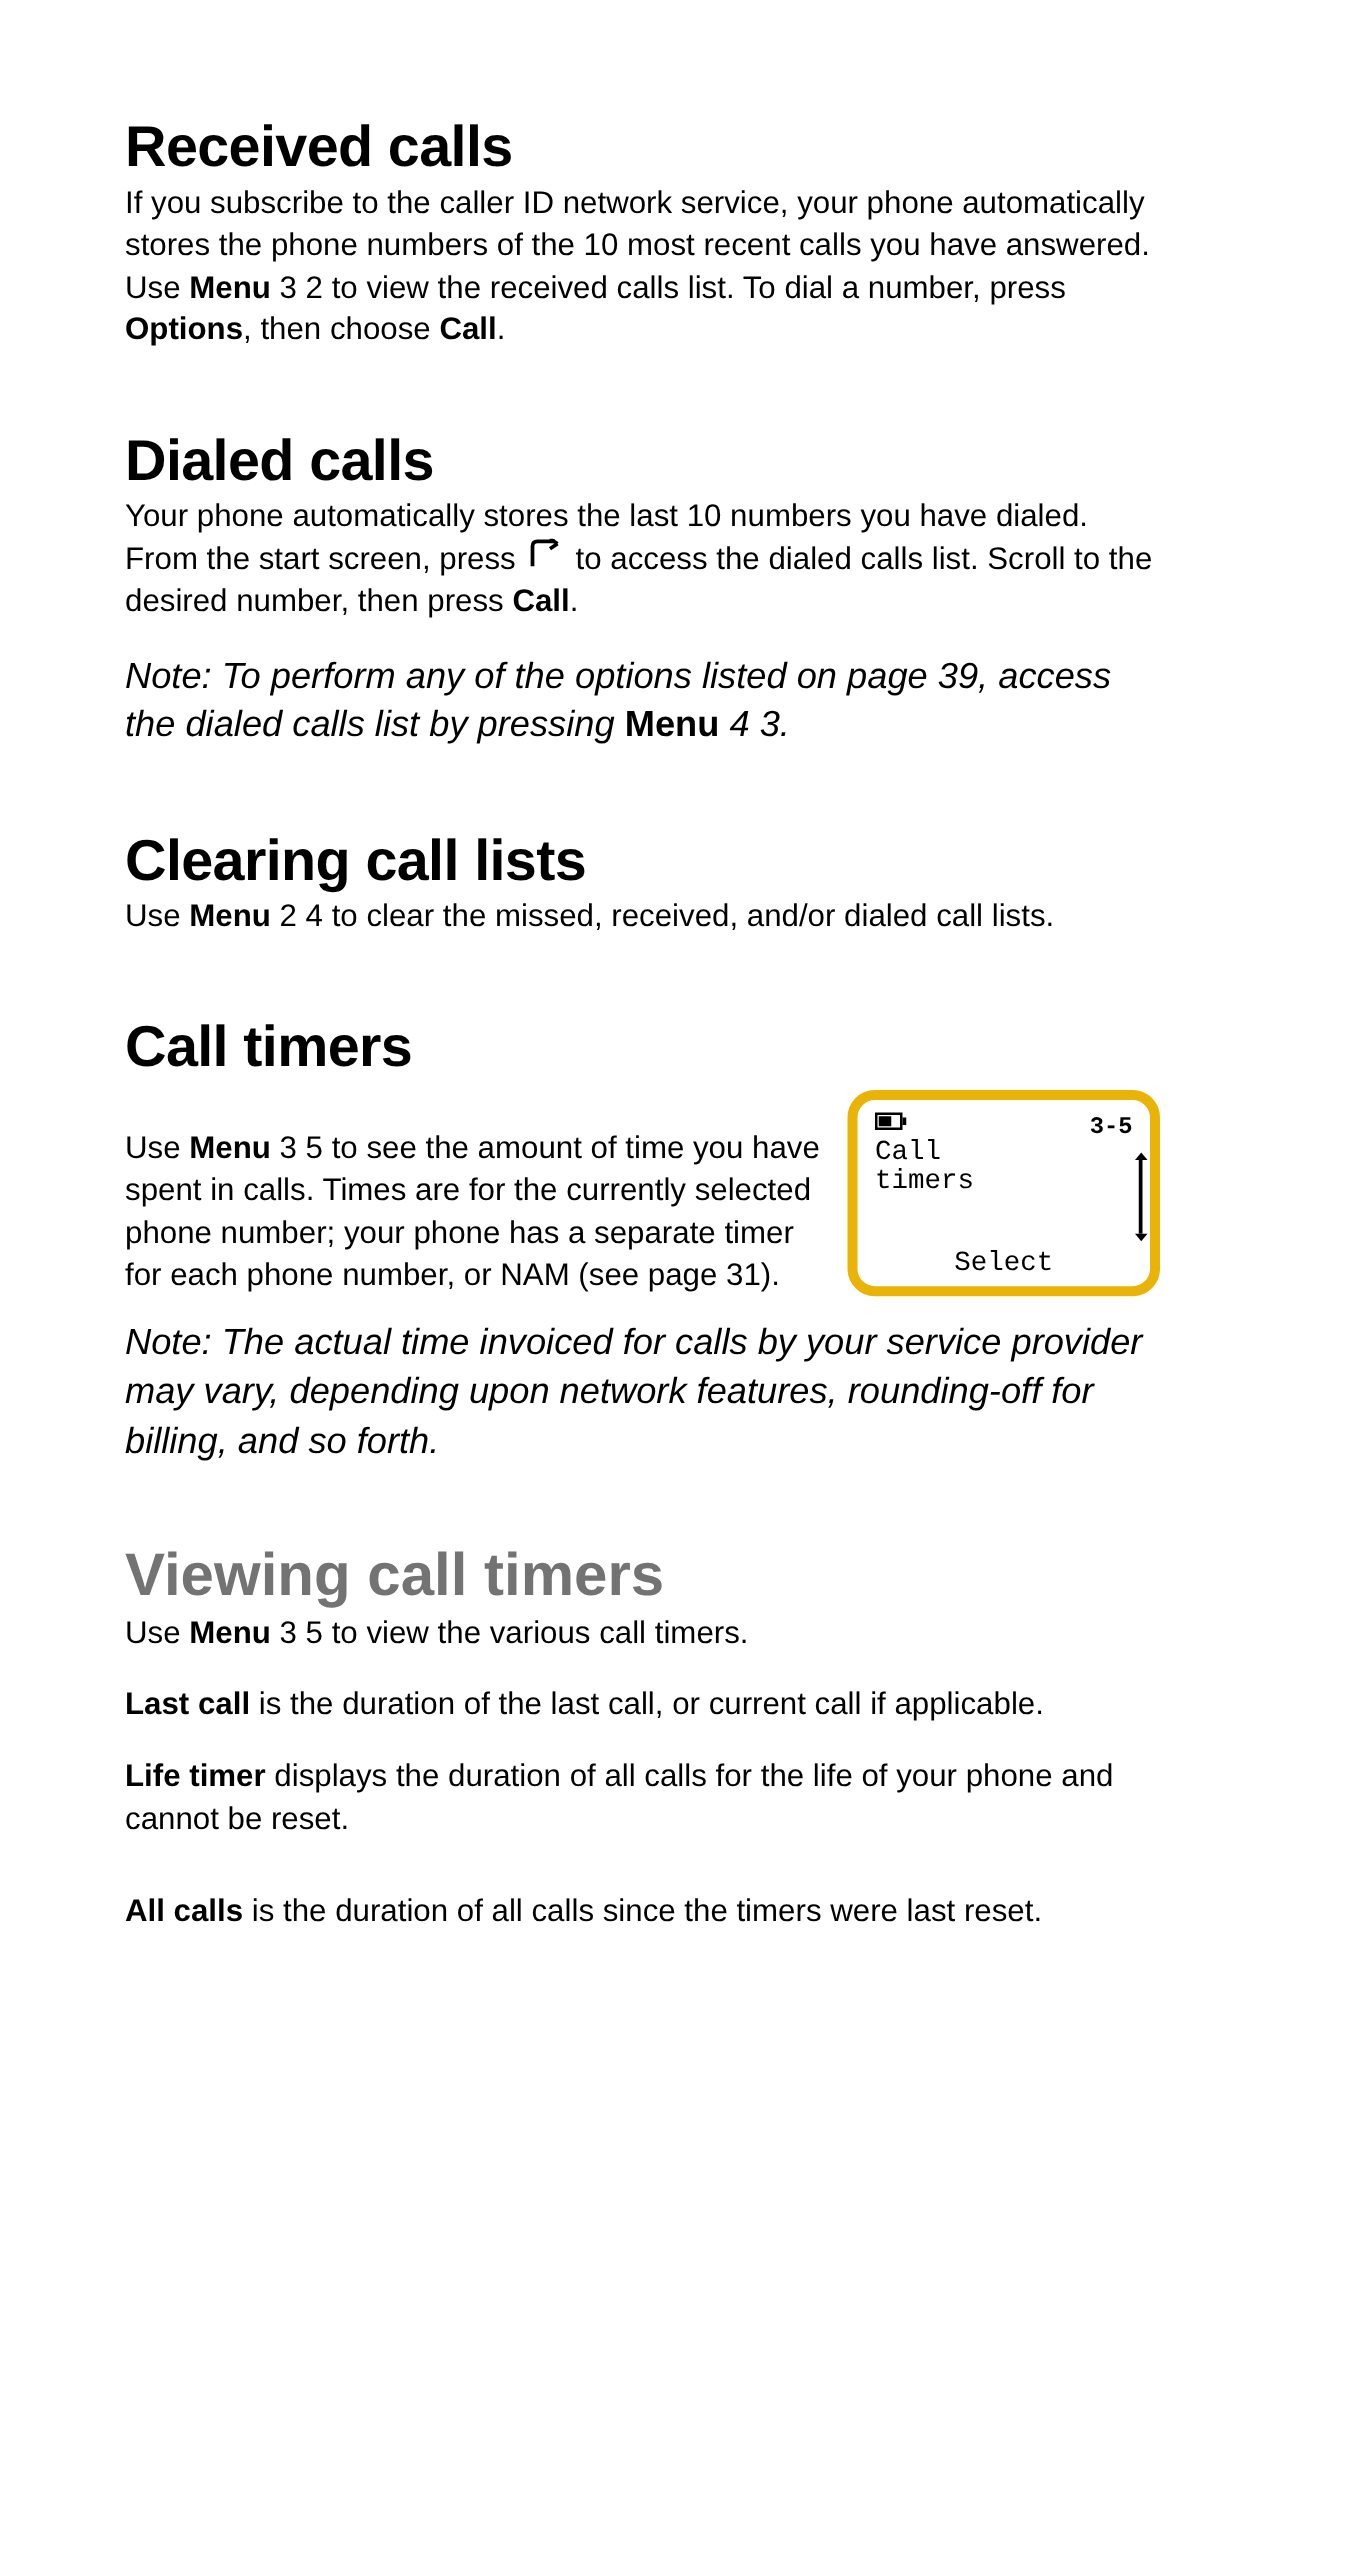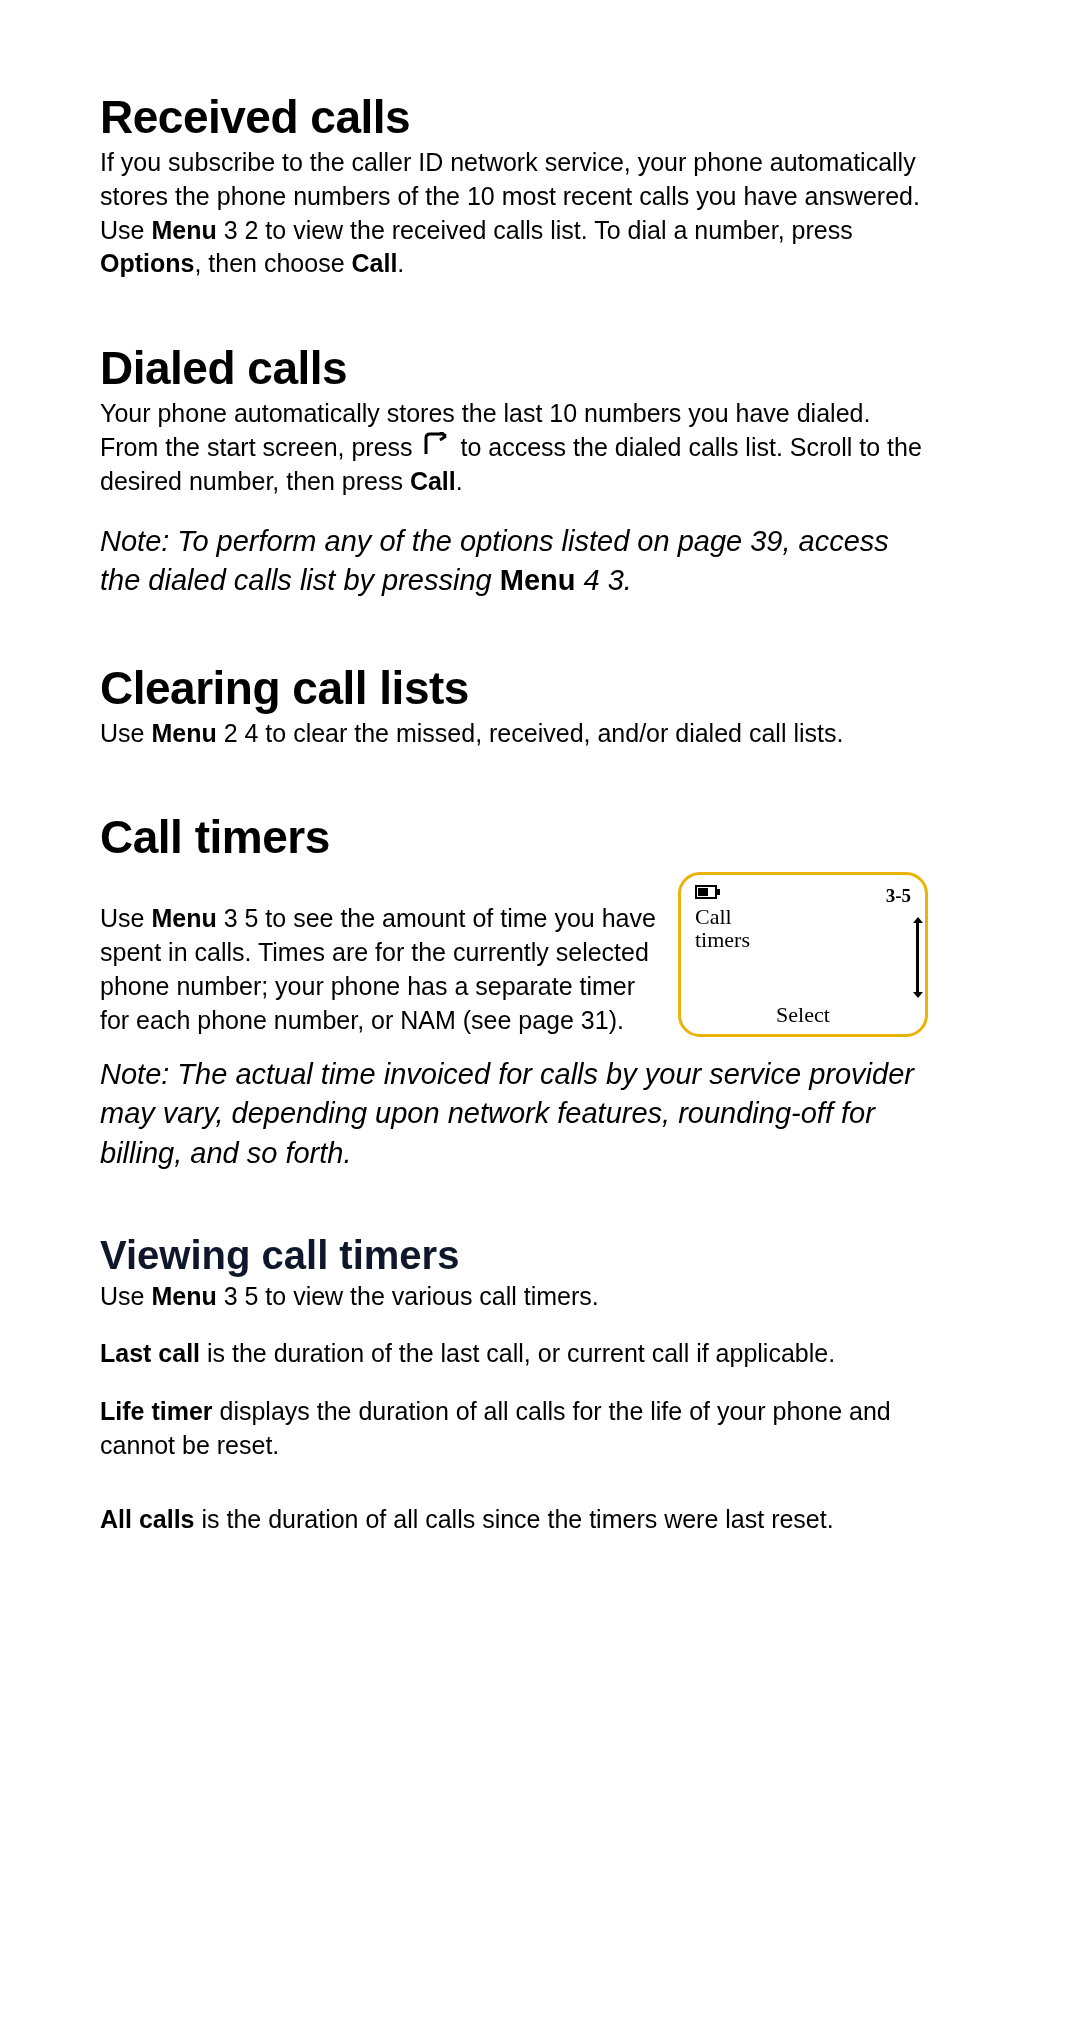--- a/index.html
+++ b/index.html
@@ -18,23 +18,23 @@
   }
   h2.section {
     font-family: "Trebuchet MS", Arial, sans-serif;
     font-size: 46px;
     font-weight: 700;
     margin: 0 0 2px 0;
     letter-spacing: -0.5px;
   }
   h3.subsection {
     font-family: "Trebuchet MS", Arial, sans-serif;
-    font-size: 40px;
+    font-size: 48px;
     font-weight: 700;
-    color: #0f172a;
+    color: #737373;
     margin: 60px 0 2px 0;
   }
   p.body {
     font-family: Verdana, Arial, sans-serif;
     font-size: 25px;
     line-height: 1.35;
     margin: 0 0 40px 0;
   }
   p.body.tight { margin-bottom: 24px; }
   .bold { font-weight: 700; }
@@ -49,25 +49,25 @@
   .row {
     display: flex;
     align-items: flex-end;
     gap: 18px;
     margin-bottom: 18px;
   }
   .row p.body { margin-bottom: 0; }
   .phone-screen {
     flex: 0 0 250px;
     height: 165px;
-    border: 3px solid #eab308;
+    border: 8px solid #eab308;
     border-radius: 22px;
     box-sizing: border-box;
     padding: 10px 14px 6px 14px;
-    font-family: Liberation Serif, serif;
+    font-family: Liberation Mono, monospace;
     position: relative;
     margin-top: 6px;
   }
   .ps-top {
     display: flex;
     justify-content: space-between;
     align-items: flex-start;
     height: 22px;
   }
   .ps-batt {

